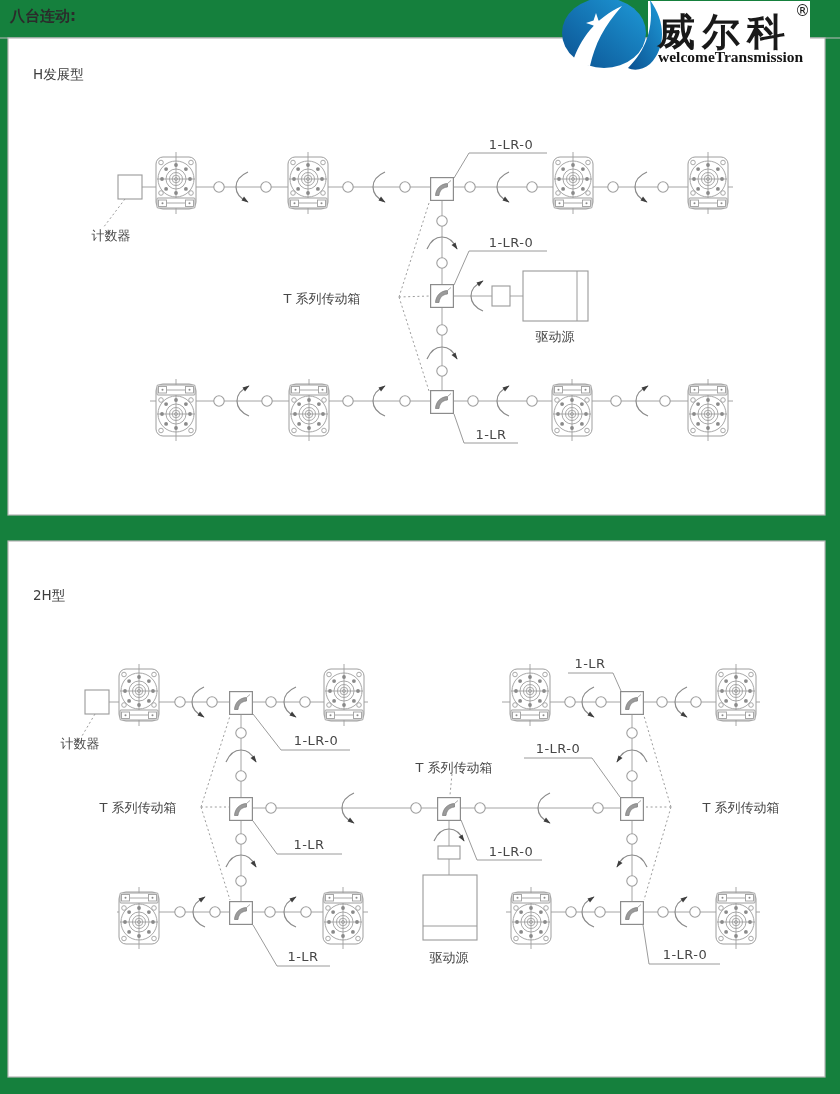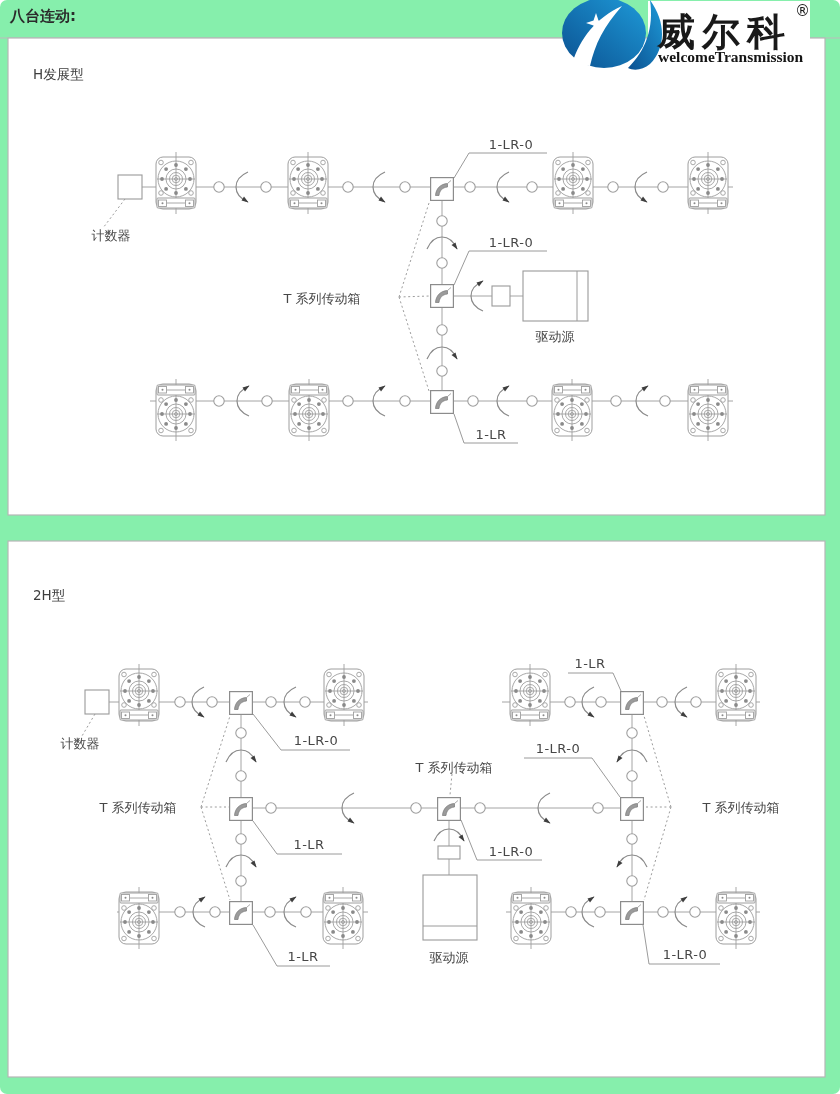--- a/index.html
+++ b/index.html
@@ -1,16 +1,16 @@
 <!DOCTYPE html>
 <html><head>
 <meta charset="utf-8">
 <style>
   html,body{margin:0;padding:0;background:#fff;}
-  .page{position:relative;width:840px;height:1094px;background:#86efac;overflow:hidden;border-radius:7px;}
+  .page{position:relative;width:840px;height:1094px;background:#15803d;overflow:hidden;}
   svg{display:block;}
   text{font-family:"DejaVu Sans",sans-serif;fill:#474747;}
   .t-page{font-size:15px;font-weight:600;fill:#2b2b2b;}
   .t-type{font-size:13.5px;fill:#3d3d3d;}
   .t-label{font-size:13px;}
   .t-lr{font-size:13px;letter-spacing:.5px;}
   .brand{font-size:38px;font-weight:bold;fill:#191919;letter-spacing:7px;}
   .brand-sub{font-family:"Liberation Serif",serif;font-size:15.5px;font-weight:600;fill:#141414;}
   .reg{font-size:15px;fill:#191919;}
   .panel{fill:#fff;stroke:#b6b6b6;stroke-width:1.2;}

